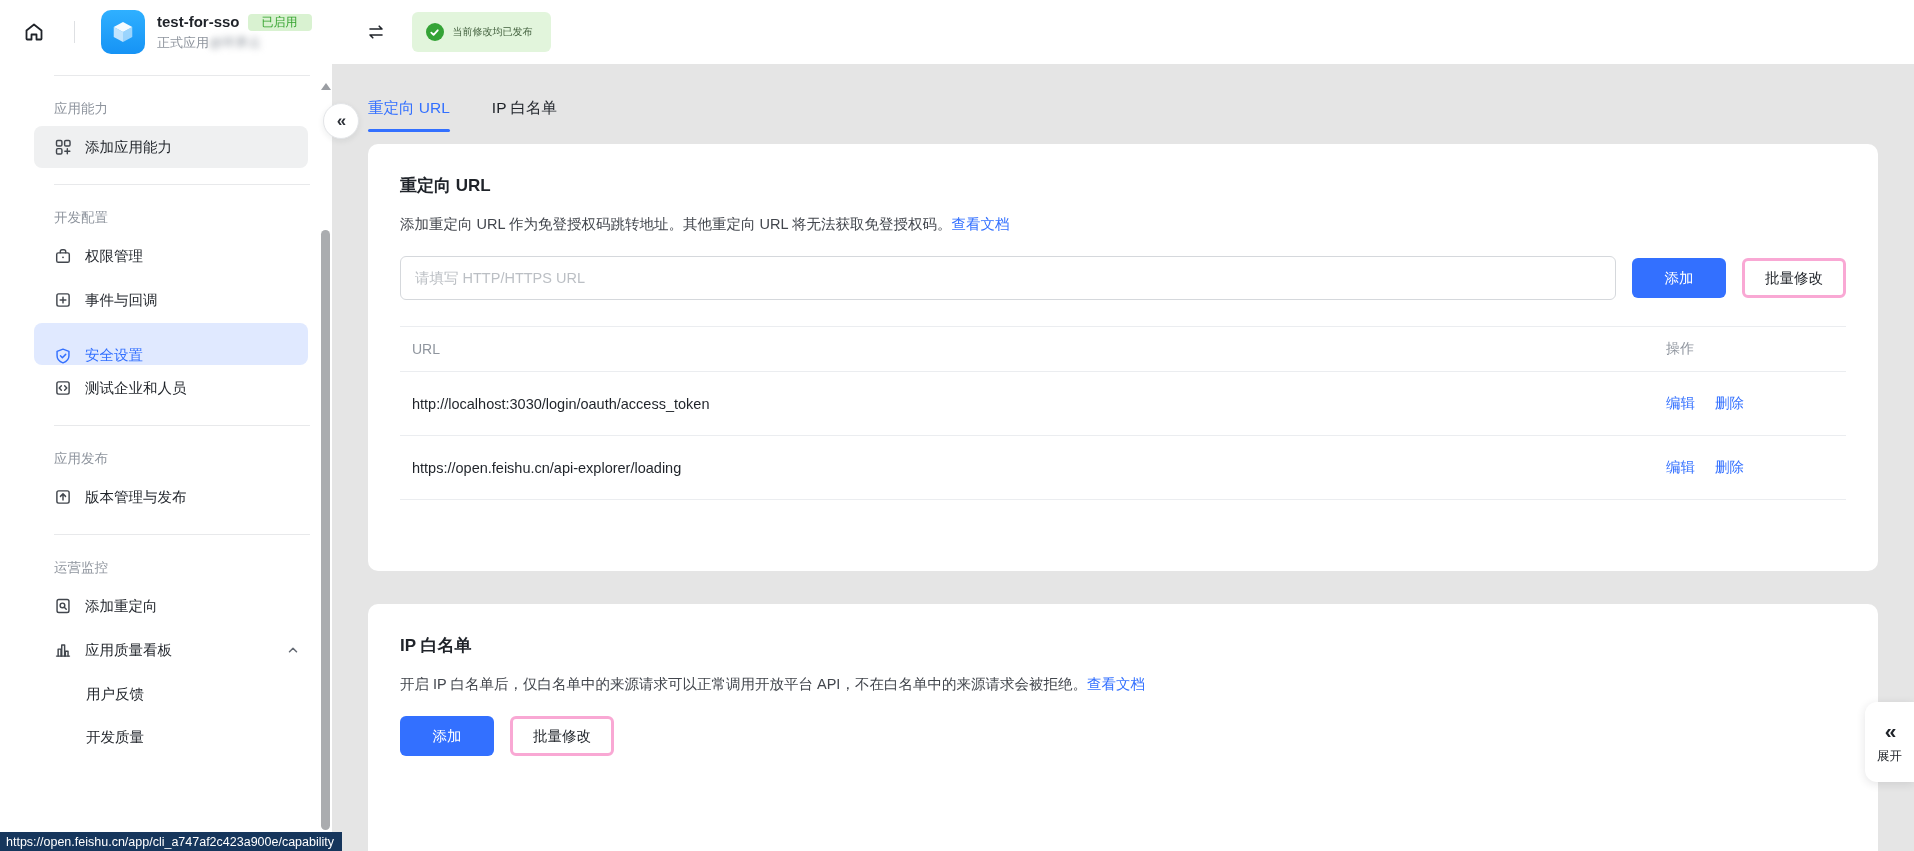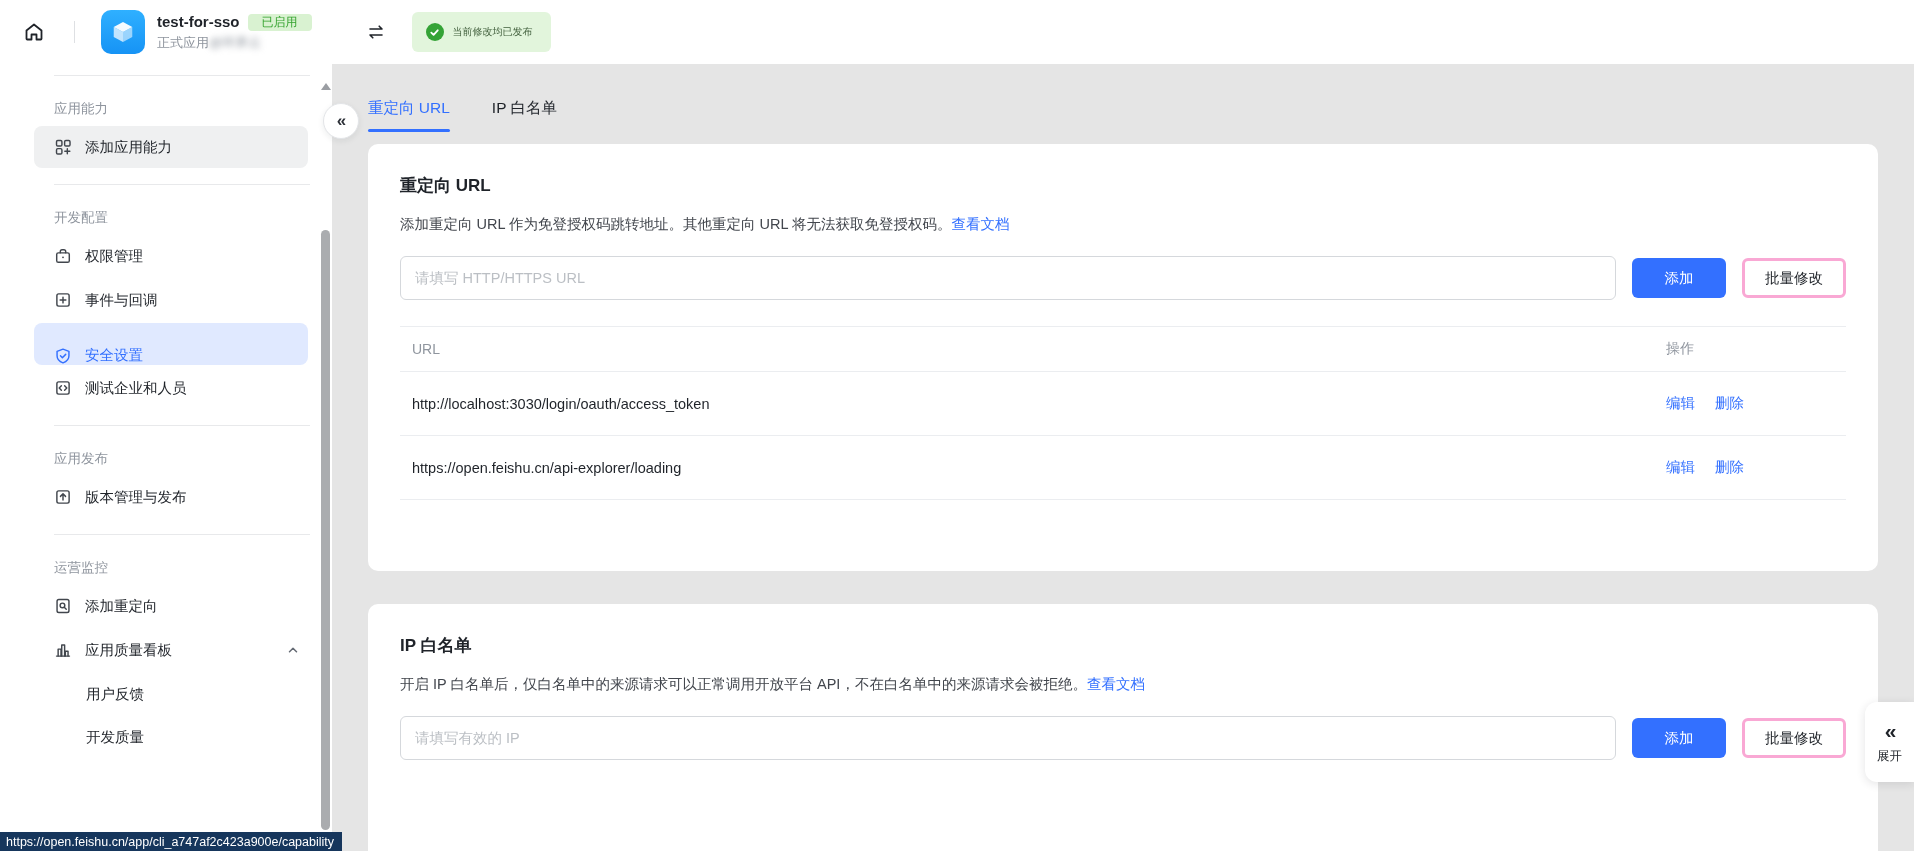--- a/index.html
+++ b/index.html
@@ -304,21 +304,20 @@
       </tbody>
     </table>
   </div>
 
   <div class="card card2">
     <div class="card-title">IP 白名单</div>
     <div class="card-desc">
       <span>开启 IP 白名单后，仅白名单中的来源请求可以正常调用开放平台 API，不在白名单中的来源请求会被拒绝。</span><a class="doc-link">查看文档</a>
     </div>
     <div class="input-row">
-      <input class="text-input" type="text" placeholder="请填写有效的 IP" style="">
       <button class="btn btn-primary">添加</button>
       <button class="btn btn-plain">批量修改</button>
     </div>
   </div>
 </div>
 
 <div class="expand-ctl">
   <span class="chev">«</span>
   <span class="lbl">展开</span>
 </div>

